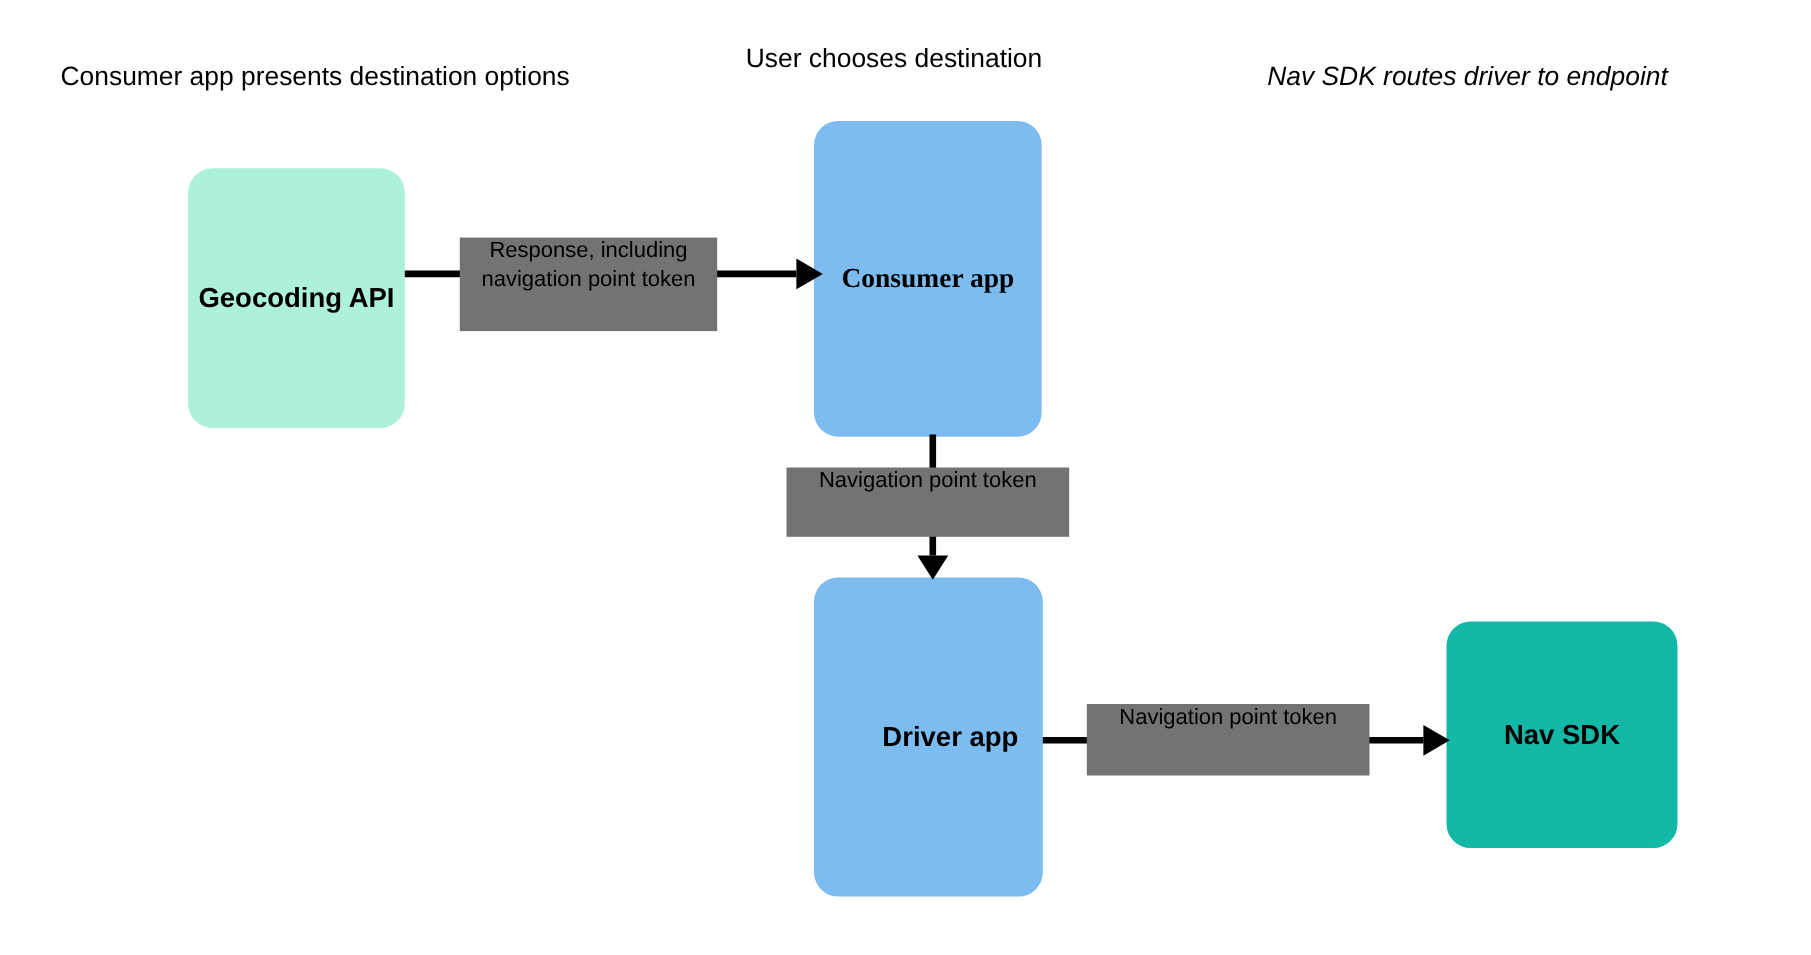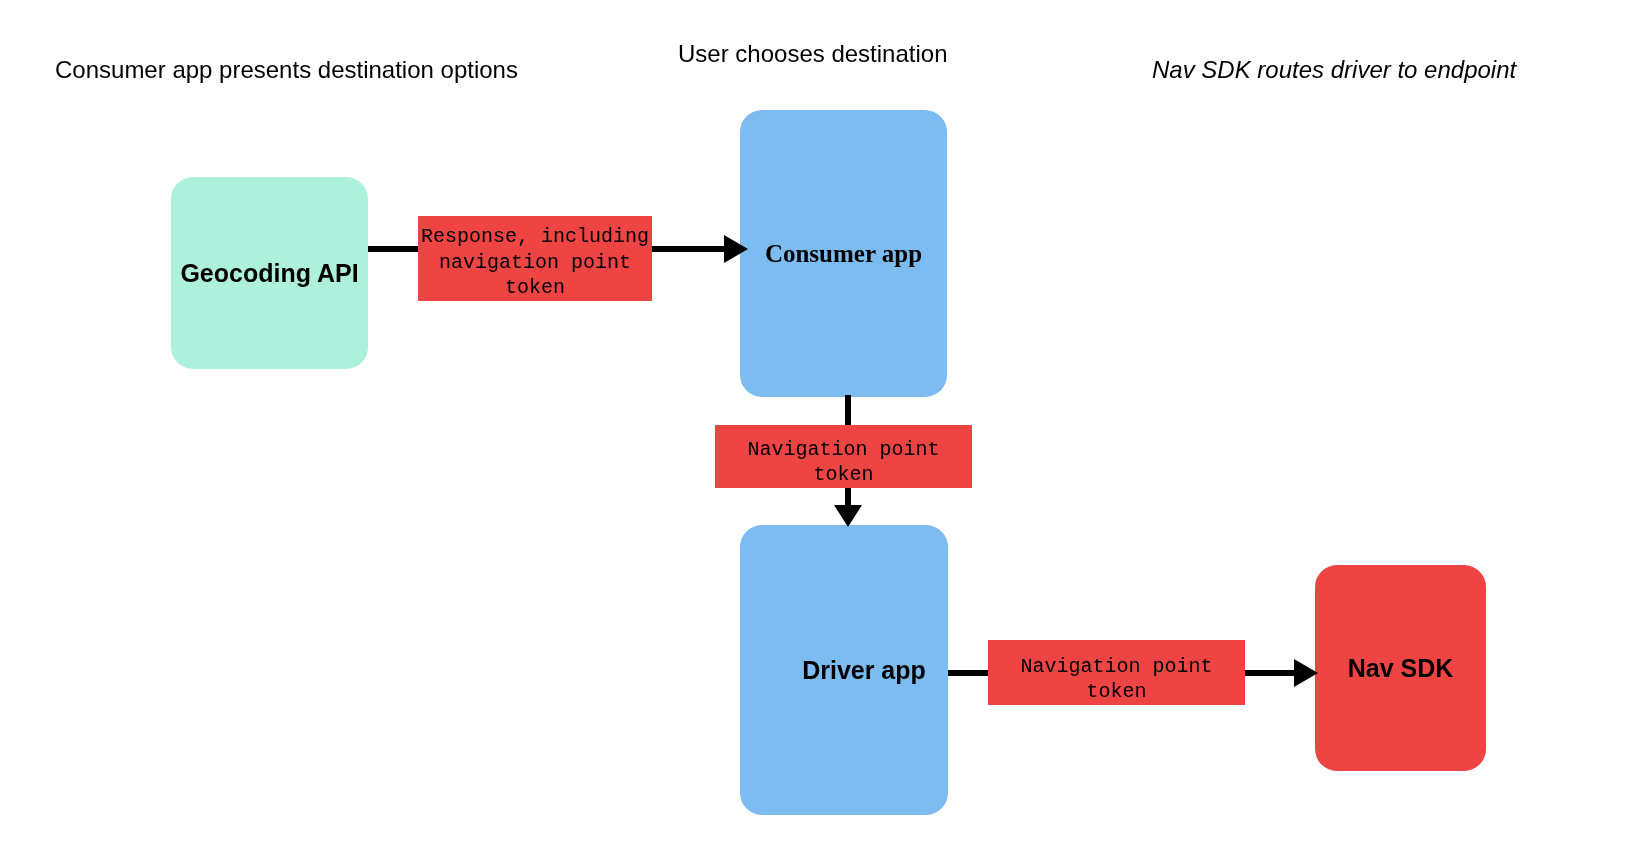--- a/index.html
+++ b/index.html
@@ -44,49 +44,47 @@
   }
   .node-label {
     font-size: 25px;
     font-weight: 700;
     color: #000000;
     text-align: center;
     white-space: nowrap;
   }
 
   #node-geocoding-api {
-    left: 171px; top: 153px; width: 197px; height: 192px;
+    left: 171px; top: 153px; width: 197px; height: 236px;
     background: #ADF0DC;
-    margin-top: 24px;
   }
   #node-consumer-app {
     left: 740px; top: 110px; width: 207px; height: 287px;
     background: #7CBCF0;
     font-family: Liberation Serif, serif;
   }
   #node-driver-app {
     left: 740px; top: 525px; width: 208px; height: 290px;
     background: #7CBCF0;
     padding-left: 40px;
   }
   #node-nav-sdk {
-    left: 1315px; top: 565px; width: 171px; height: 206px;
-    background: #ef4444;
+    left: 1315px; top: 565px; width: 210px; height: 206px;
+    background: #14b8a6;
   }
 
   
   .edge-label {
     position: absolute;
-    background: #ef4444;
+    background: #737373;
     display: flex;
-    align-items: flex-end;
+    align-items: flex-start;
     justify-content: center;
     box-sizing: border-box;
     z-index: 3;
-    font-family: Liberation Mono, monospace;
   }
   .edge-label-text {
     font-size: 20px;
     font-weight: 400;
     color: #000000;
     text-align: center;
     line-height: 1.28;
   }
   #edge-label-response {
     left: 418px; top: 216px; width: 234px; height: 85px;

